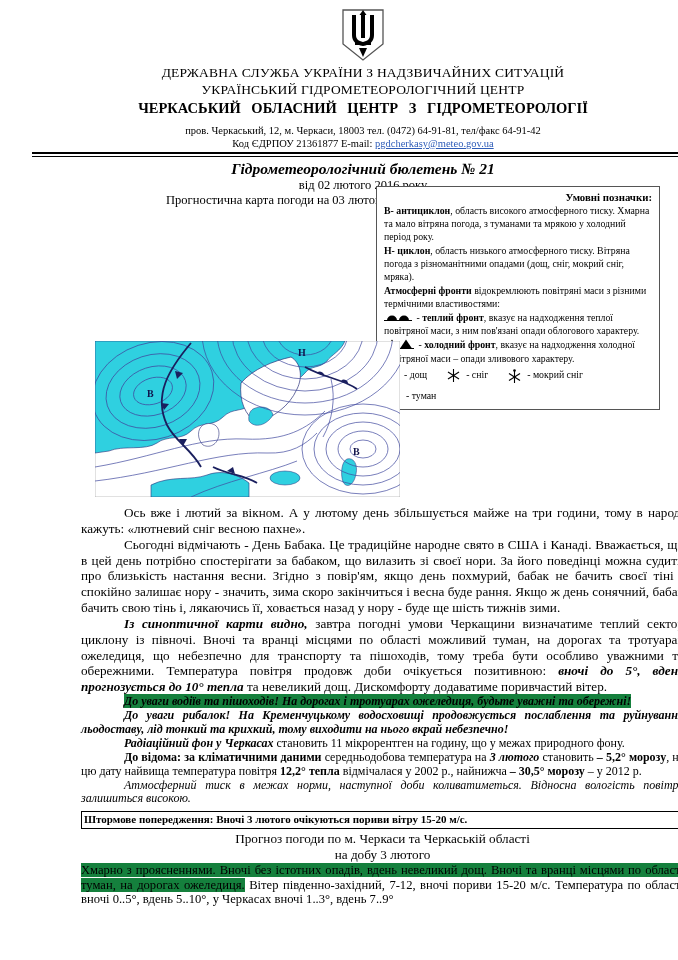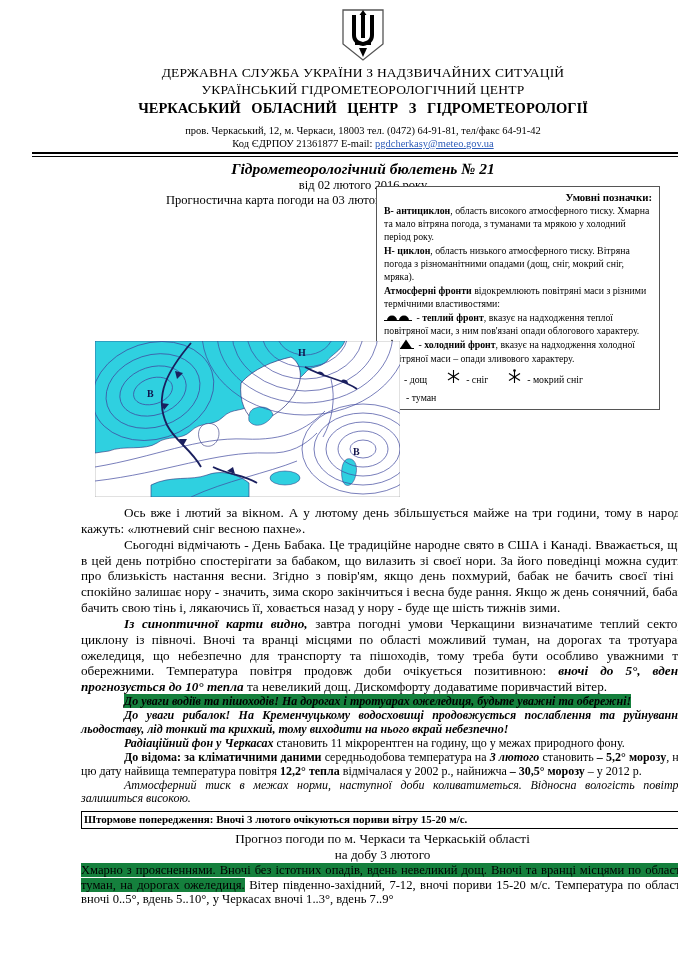--- a/index.html
+++ b/index.html
@@ -16,21 +16,21 @@
   .rule{margin:2px 8px 0 8px;border-top:2.5px solid #000;border-bottom:1px solid #000;height:2px;}
   .btitle{font-size:15.5px;line-height:19px;font-weight:700;font-style:italic;margin-top:2px;}
   .bdate{font-size:12.5px;line-height:15px;}
   .bcap{font-size:12.5px;line-height:15px;width:560px;text-align:center;}
   
   .legend{position:absolute;left:376px;top:186px;width:268px;border:1px solid #555;
           background:#fff;padding:3px 7px 5px 7px;font-size:9.8px;line-height:1.32;}
   .lg-title{text-align:right;font-weight:700;font-size:10.8px;margin-bottom:1px;}
   .lg-p{margin:1px 0;}
   .lg-sym{display:inline-block;vertical-align:middle;margin-right:2px;}
-  .lg-row{margin:3px 0 0 0;display:flex;align-items:flex-end;gap:6px;}
+  .lg-row{margin:3px 0 0 0;display:flex;align-items:flex-start;gap:6px;}
   .lg-row .lbl{margin-right:14px;}
   
   .map{position:absolute;left:95px;top:341px;width:305px;height:156px;}
   .map svg{display:block;}
   
   .spacer{height:297px;}
   main{margin:0 18px 0 57px;}
   .para{font-size:13.2px;line-height:1.2;text-align:justify;text-indent:43px;margin:0;}
   .para-sm{font-size:12px;line-height:1.16;text-align:justify;text-indent:43px;margin:0;}
   .fcast{font-size:12.6px;line-height:1.15;text-align:justify;text-indent:0;margin:0;}

